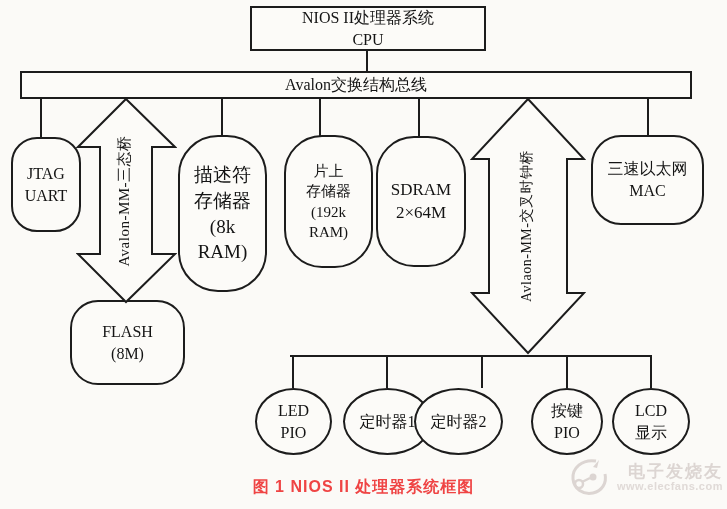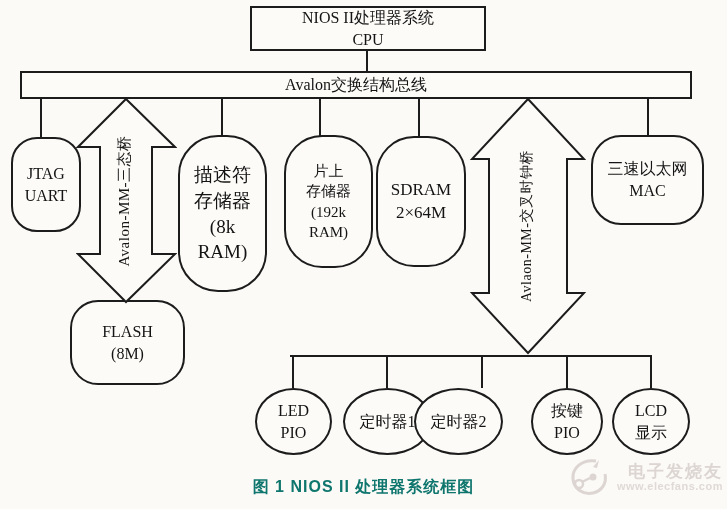--- a/index.html
+++ b/index.html
@@ -26,21 +26,21 @@
   .arrow-svg{position:absolute;}
   .arrow-svg text{
     font-family:"Liberation Serif","DejaVu Serif",serif;
     fill:#141414;
   }
   #caption{
     position:absolute;left:0;top:477px;width:727px;
     text-align:center;
     font-family:"Liberation Sans","DejaVu Sans",sans-serif;
     font-weight:bold;font-size:16px;letter-spacing:1px;
-    color:#0f766e;
+    color:#ef4444;
   }
   #watermark{
     position:absolute;right:4px;top:455px;
     display:flex;align-items:center;gap:5px;
     color:#dcd5d2;
   }
   #watermark .wm-text{display:flex;flex-direction:column;line-height:1.05;}
   #watermark .wm-name{
     font-family:"Liberation Sans",sans-serif;
     font-weight:bold;font-size:17px;letter-spacing:2px;text-align:right;

